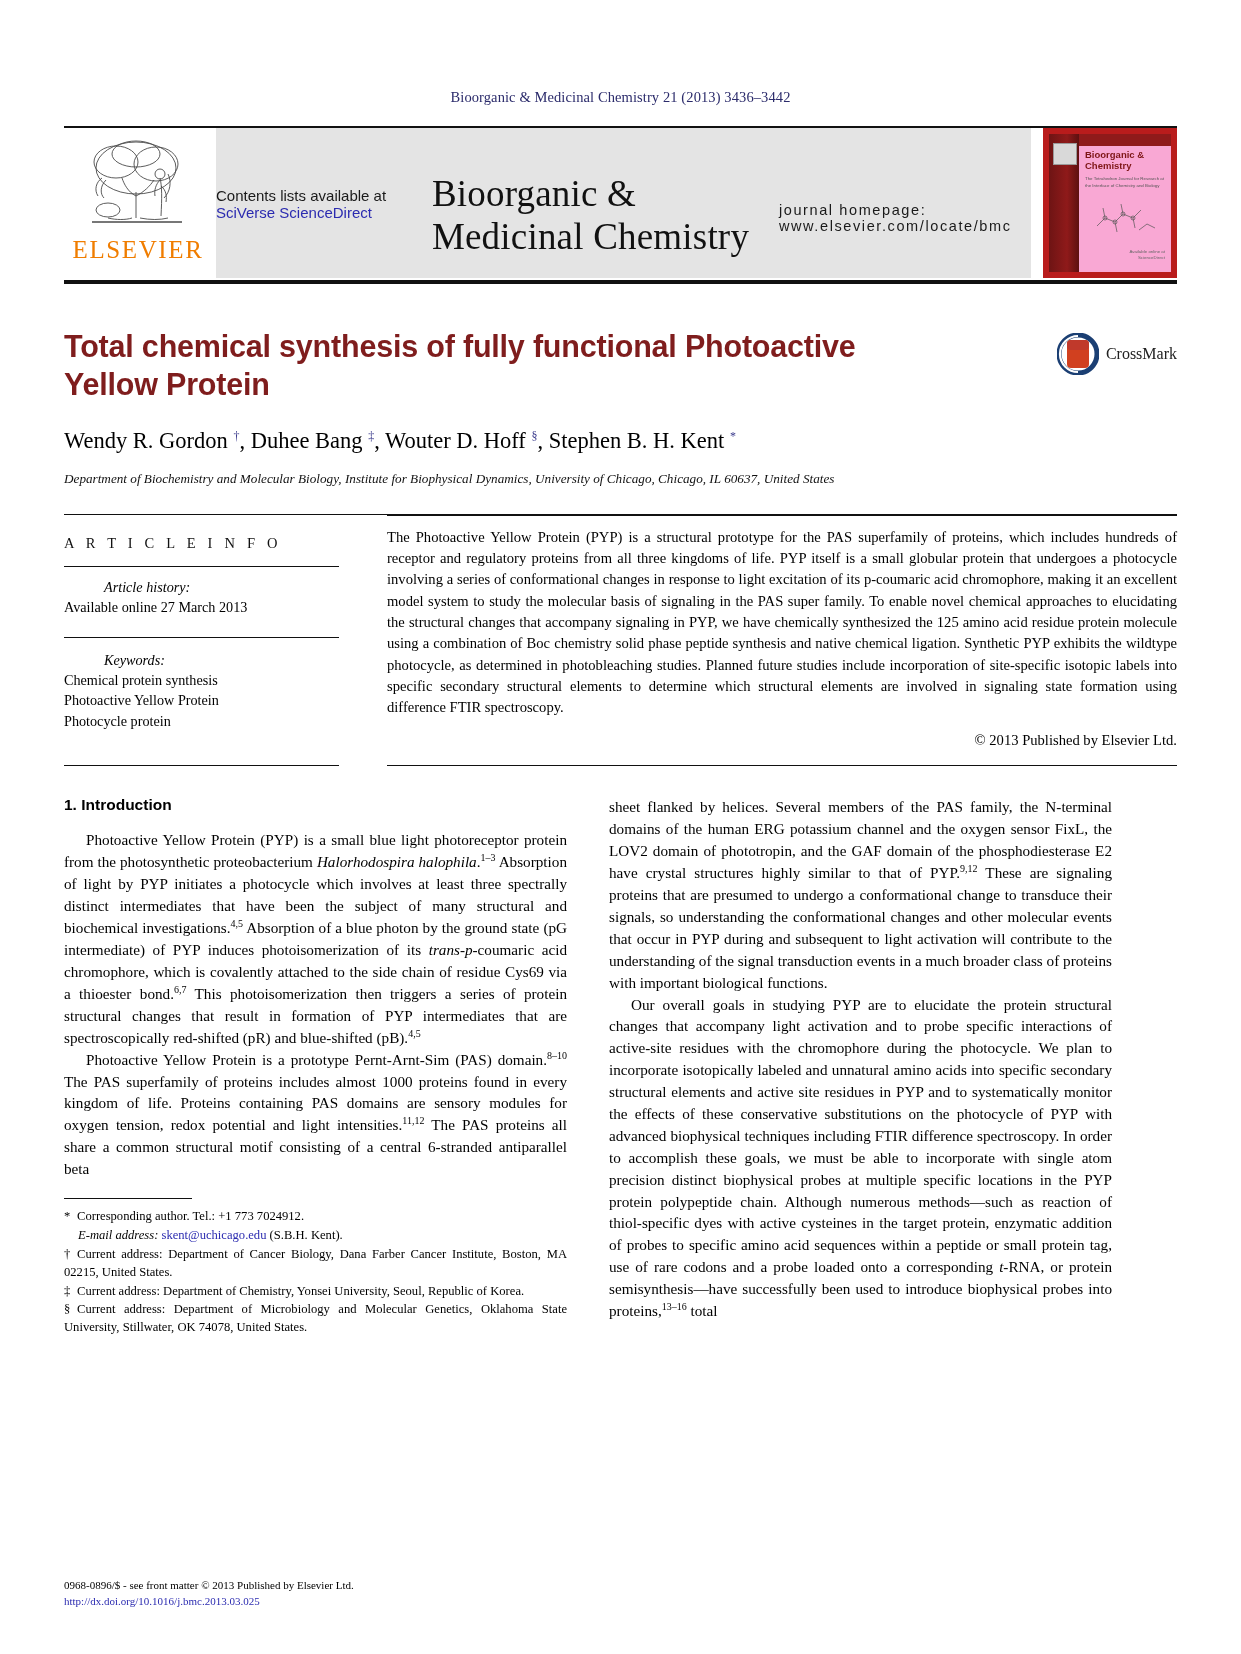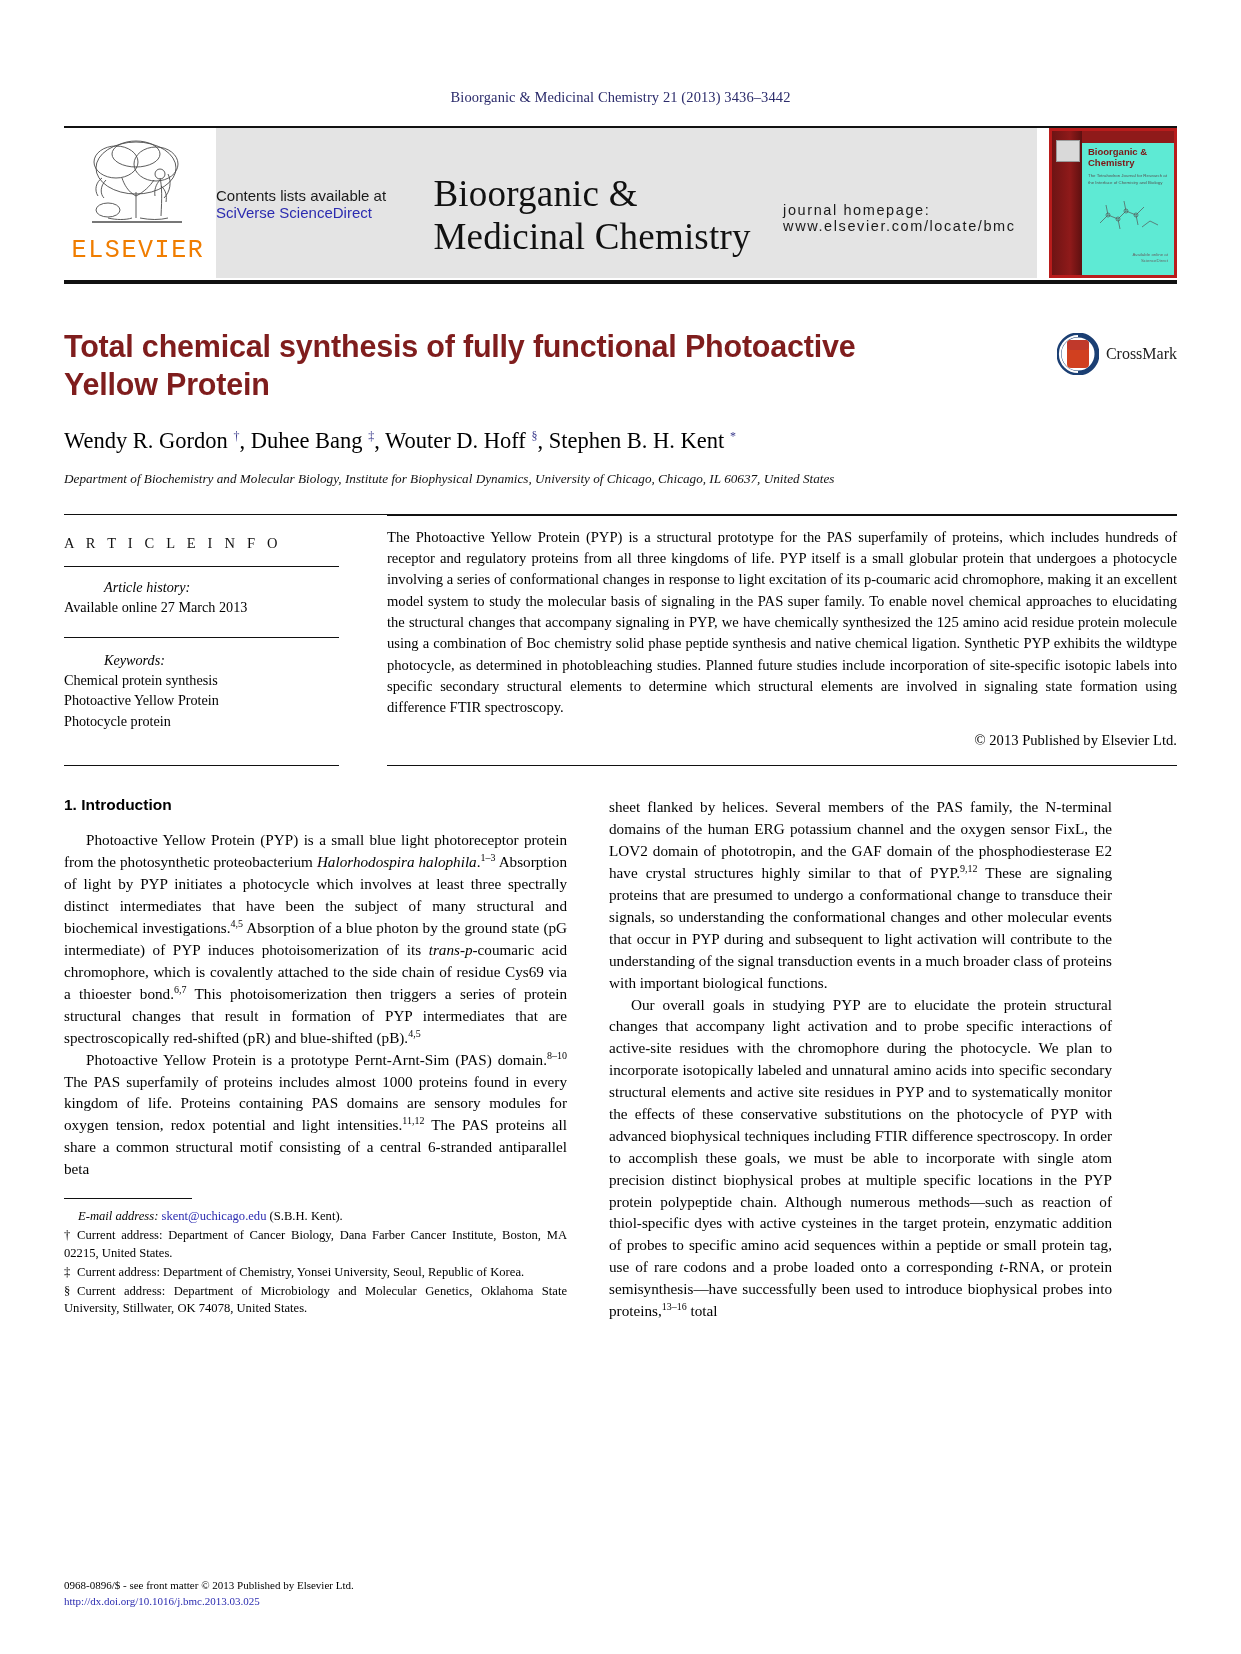--- a/index.html
+++ b/index.html
@@ -49,21 +49,21 @@
     width: 148px;
     flex: 0 0 148px;
     display: flex;
     flex-direction: column;
     align-items: center;
     justify-content: flex-start;
     padding-top: 6px;
   }
   .tree-svg { display:block; }
   .elsevier-word {
-    font-family: Liberation Mono, monospace;
+    font-family: Liberation Serif, serif;
     color: #f07d00;
     font-size: 25px;
     letter-spacing: 1.6px;
     margin-top: -2px;
   }
   .journal-band {
     flex: 1 1 auto;
     background: #e4e4e4;
     margin: 0 12px 0 4px;
     display: flex;
@@ -89,22 +89,22 @@
     font-family: "Liberation Sans", sans-serif;
     font-size: 14.5px;
     color: #1a1a1a;
     margin-top: 28px;
     letter-spacing: 1.6px;
   }
   .cover-thumb {
     width: 122px;
     flex: 0 0 122px;
     position: relative;
-    background: #5eead4;
-    border: 3px solid #b91c1c;
+    background: #f9a8d4;
+    border: 6px solid #b91c1c;
     overflow: hidden;
   }
   .cover-spine {
     position: absolute; left: 0; top: 0; bottom: 0; width: 30px;
     background: linear-gradient(90deg,#6e1414,#8f1a1a 60%,#5d1010);
   }
   .cover-topbar {
     position: absolute; left: 30px; right: 0; top: 0; height: 12px;
     background: #8f1a1a;
   }
@@ -404,20 +404,23 @@
   <div class="body-cols">
 
     <div class="bcol">
       <div class="sec-title">1. Introduction</div>
       <p class="body">Photoactive Yellow Protein (PYP) is a small blue light photoreceptor protein from the photosynthetic proteobacterium <em>Halorhodospira halophila</em>.<sup>1–3</sup> Absorption of light by PYP initiates a photocycle which involves at least three spectrally distinct intermediates that have been the subject of many structural and biochemical investigations.<sup>4,5</sup> Absorption of a blue photon by the ground state (pG intermediate) of PYP induces photoisomerization of its <em>trans-p</em>-coumaric acid chromophore, which is covalently attached to the side chain of residue Cys69 via a thioester bond.<sup>6,7</sup> This photoisomerization then triggers a series of protein structural changes that result in formation of PYP intermediates that are spectroscopically red-shifted (pR) and blue-shifted (pB).<sup>4,5</sup></p>
       <p class="body">Photoactive Yellow Protein is a prototype Pernt-Arnt-Sim (PAS) domain.<sup>8–10</sup> The PAS superfamily of proteins includes almost 1000 proteins found in every kingdom of life. Proteins containing PAS domains are sensory modules for oxygen tension, redox potential and light intensities.<sup>11,12</sup> The PAS proteins all share a common structural motif consisting of a central 6-stranded antiparallel beta</p>
 
       <div class="footnotes">
         <div class="fn-rule"></div>
 
+        <p class="fn">
+          <span class="marker">*</span><span>Corresponding author. Tel.: +1 773 7024912.</span>
+        </p>
 
         <p class="fn">
           <span class="indent"></span><span class="fn-email">E-mail address:</span>
           <span class="link">skent@uchicago.edu</span><span> (S.B.H. Kent).</span>
         </p>
 
         <p class="fn">
           <span class="marker">†</span><span>Current address: Department of Cancer Biology, Dana Farber Cancer Institute, Boston, MA 02215, United States.</span>
         </p>
 

